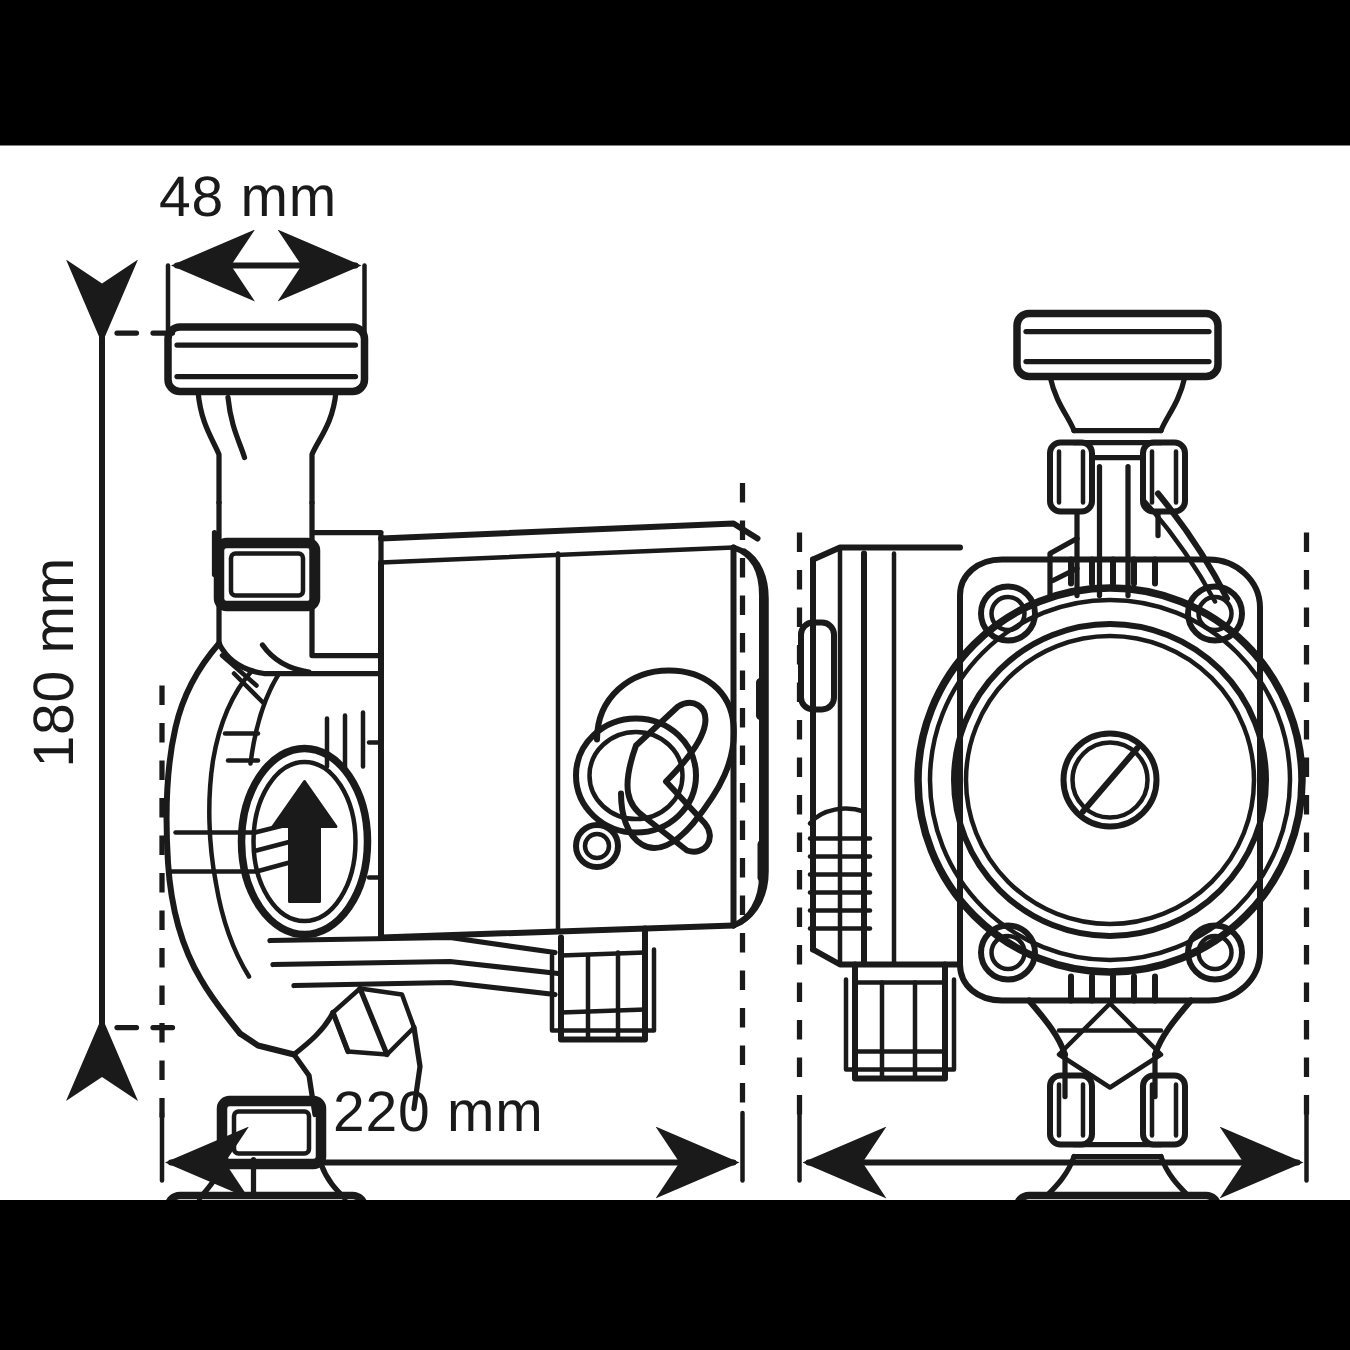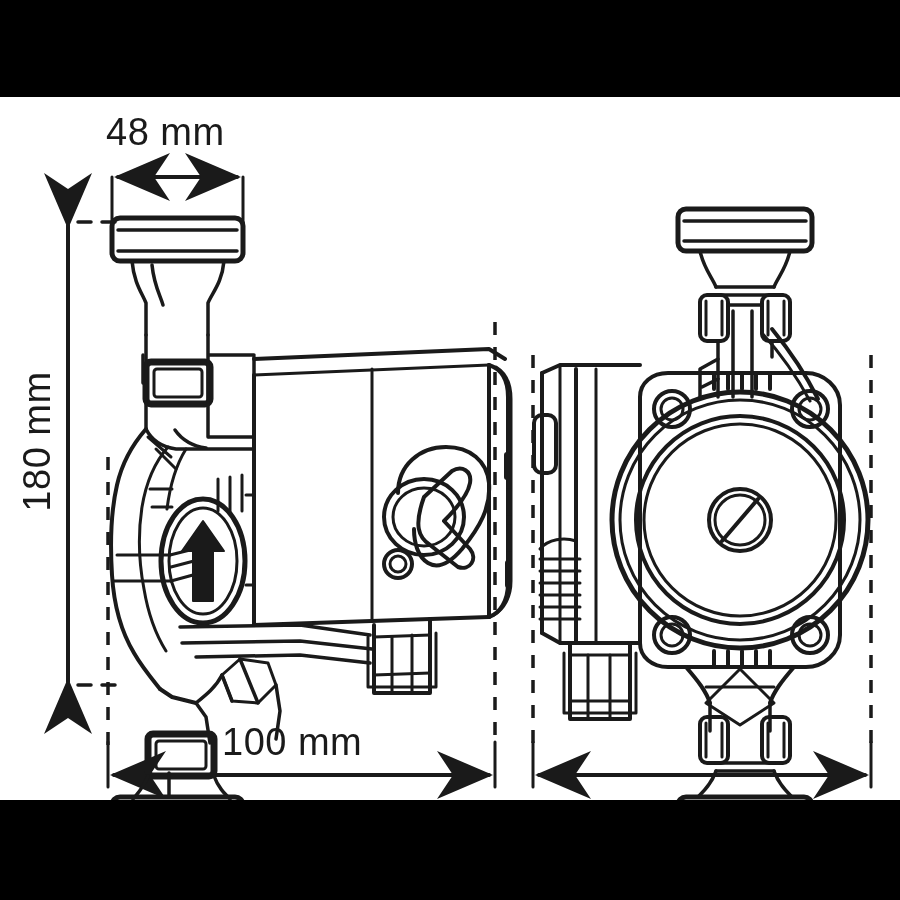--- a/index.html
+++ b/index.html
@@ -434,16 +434,16 @@
 
       </g>
     </svg>
 
   </div>
 
   <div class="dim-label" id="label-48">48 mm</div>
 
   <div class="dim-label" id="label-180">180 mm</div>
 
-  <div class="dim-label" id="label-130">100 mm</div>
+  <div class="dim-label" id="label-130">220 mm</div>
 
 
 </div>
 
 </body></html>

